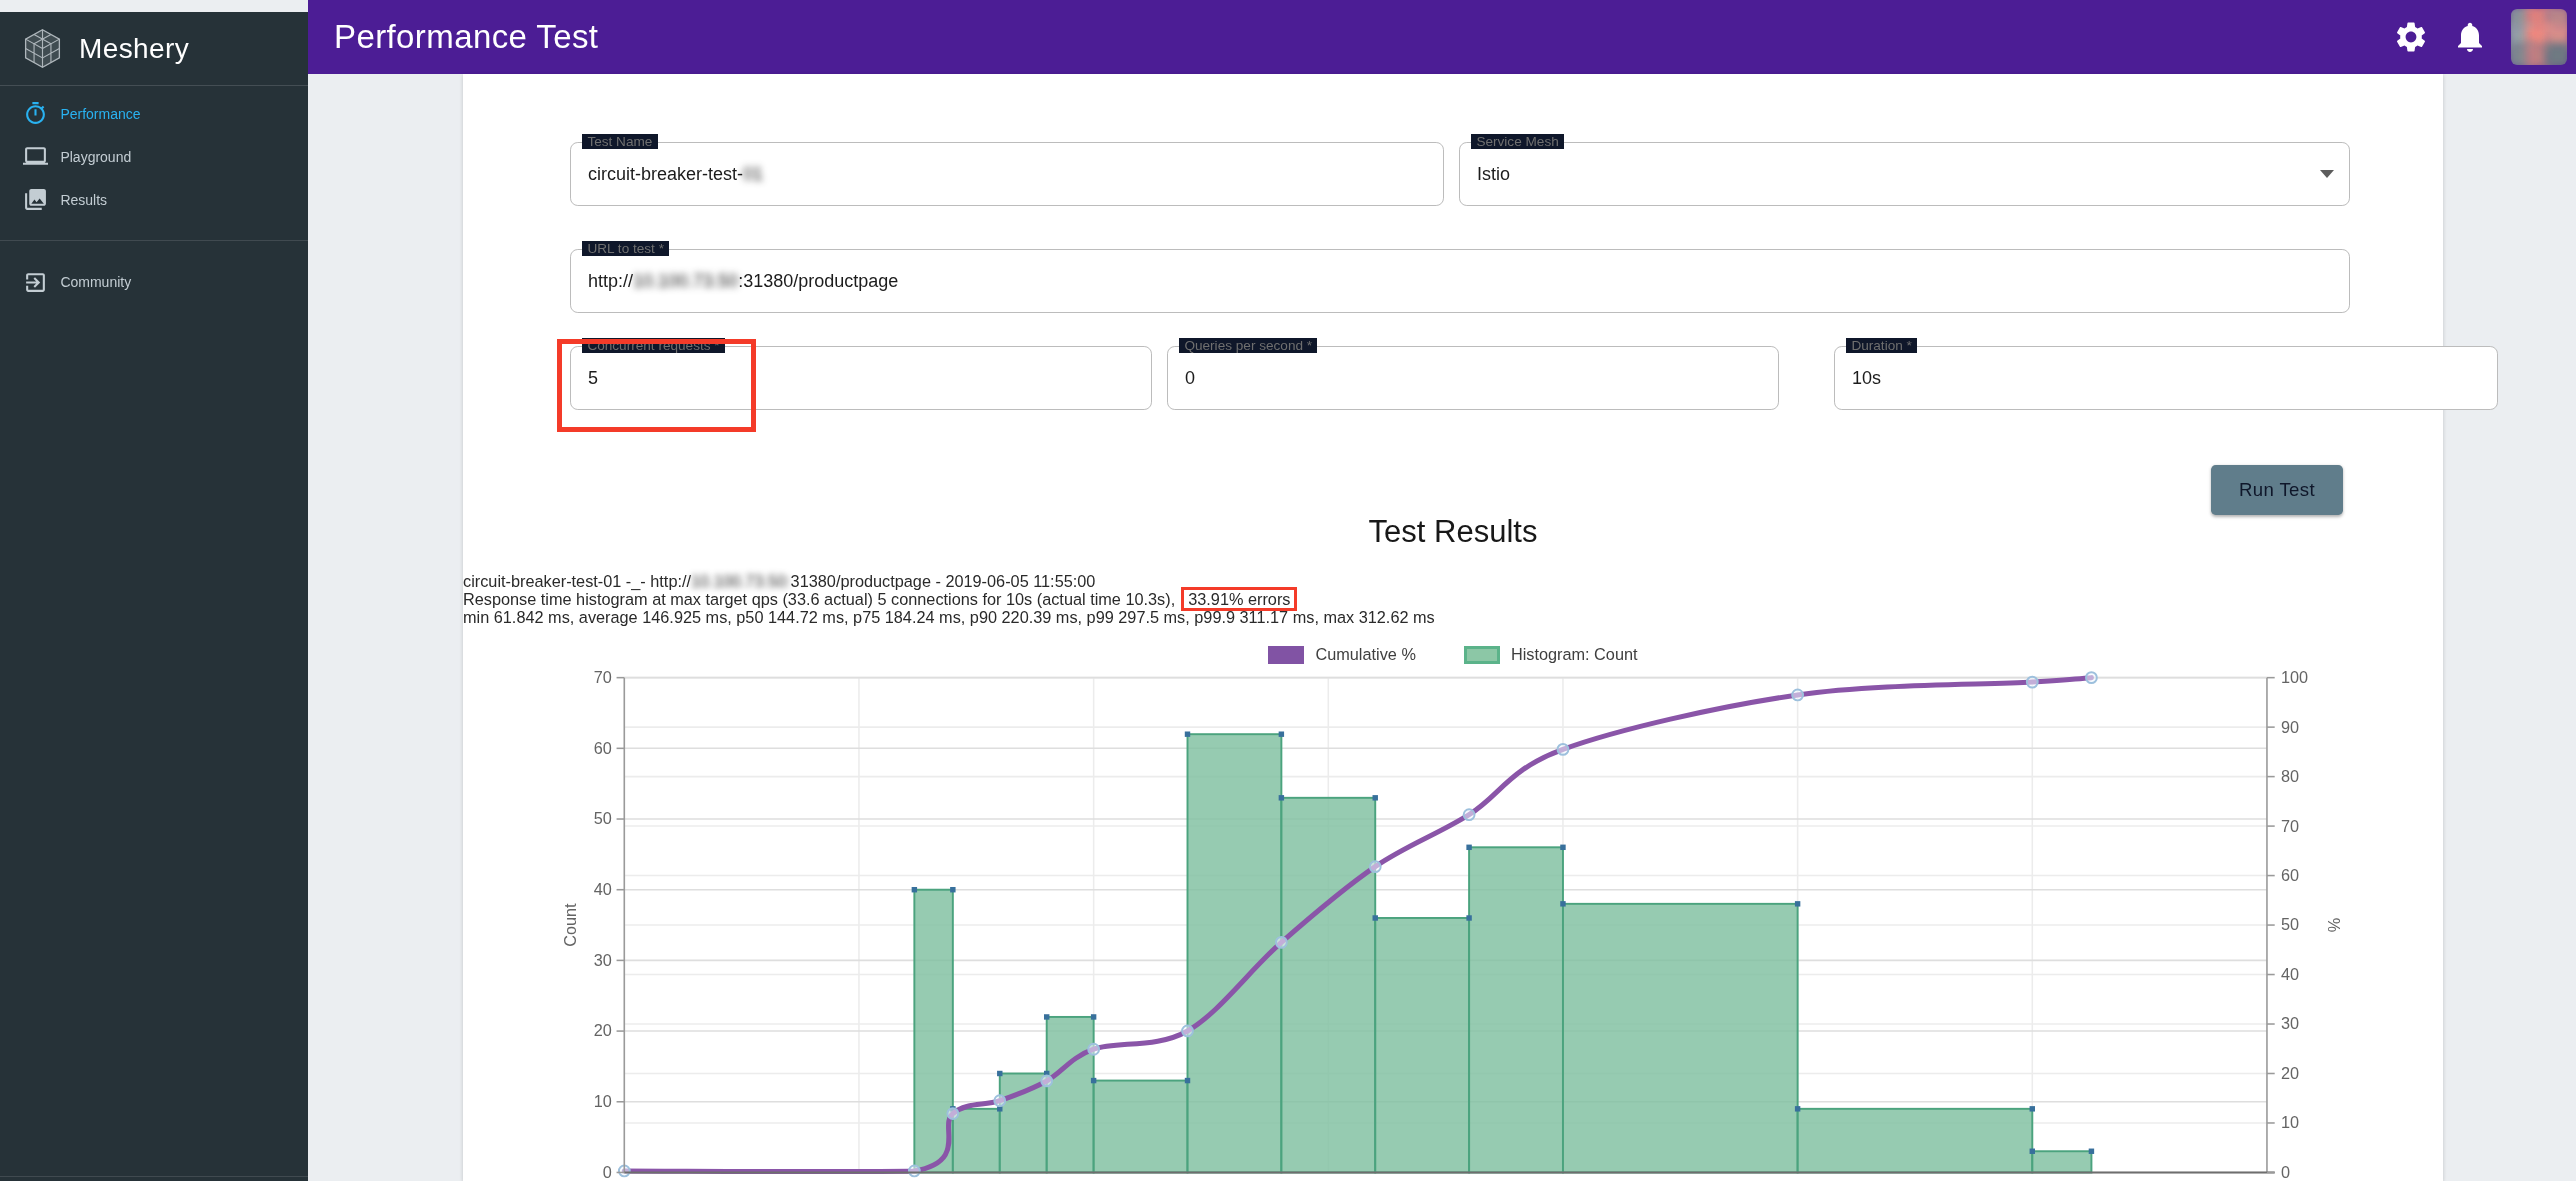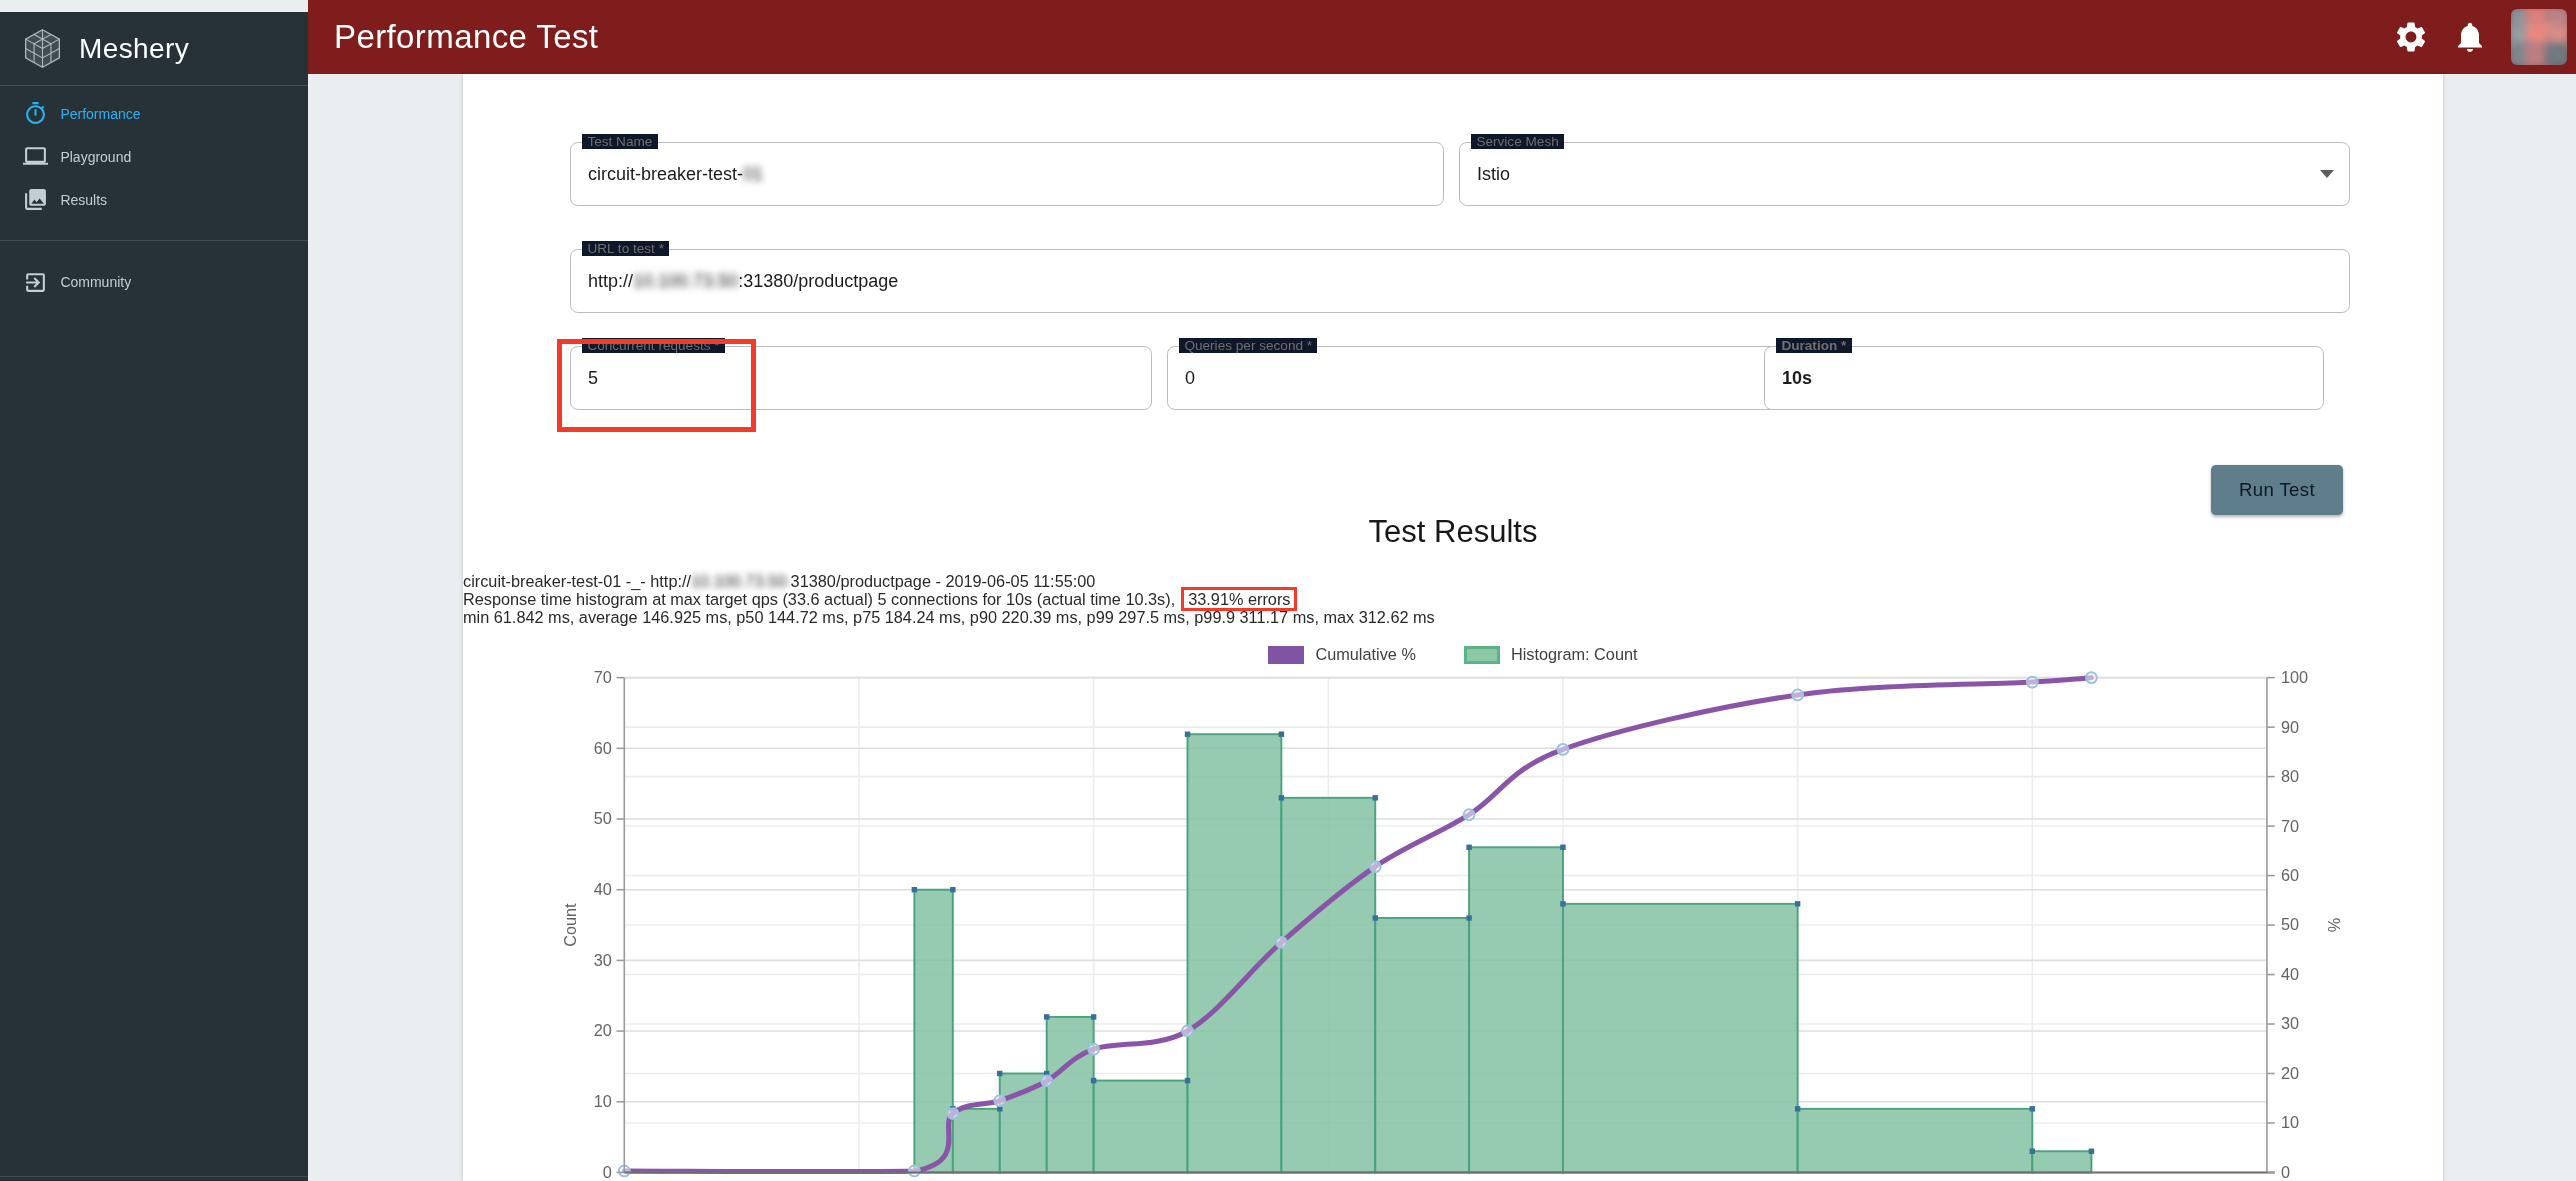--- a/index.html
+++ b/index.html
@@ -17,21 +17,21 @@
   .nav-item{height:43px;display:flex;align-items:center;padding-left:23px;cursor:pointer;}
   .nav-item .nicon{width:25px;height:25px;margin-right:12.4px;flex:0 0 auto;}
   .nav-item .nlabel{font-size:14px;}
   .nav-item.active{color:#29b2f1;}
   .nav-item.active .nlabel{color:#29b2f1;}
   .nav-divider{border-top:0.8px solid rgba(255,255,255,0.12);margin:18.6px 0 0 0;}
   .nav-secondary{padding-top:20px;}
   .sidebar-bottom-divider{position:absolute;left:0;right:0;bottom:17px;border-top:0.8px solid rgba(255,255,255,0.12);}
 
   
-  .header{position:absolute;left:308px;top:0;width:2268px;height:74px;background:#7f1d1d;
+  .header{position:absolute;left:308px;top:0;width:2268px;height:74px;background:#4c1d95;
     display:flex;align-items:center;color:#fff;}
   .header-title{font-size:33px;font-weight:400;margin-left:26px;letter-spacing:0.4px;}
   .header-right{margin-left:auto;display:flex;align-items:center;gap:23px;padding-right:9.3px;}
   .hicon{width:36px;height:36px;cursor:pointer;}
   .avatar{width:56px;height:56px;border-radius:6.2px;overflow:hidden;display:grid;
     grid-template-columns:1fr 1fr 1fr;grid-template-rows:1fr 1fr 1fr;cursor:pointer;}
   .avatar div{filter:blur(3.1px);transform:scale(1.35);}
 
   
   .content{position:absolute;left:308px;top:74px;width:2268px;height:1107px;background:#ebeef1;}
@@ -176,21 +176,21 @@
       </div>
 
       <div class="field" style="left:107px;top:272px;width:582px;">
         <span class="flabel">Concurrent requests *</span>
         <div class="fvalue">5</div>
       </div>
       <div class="field" style="left:704px;top:272px;width:612px;">
         <span class="flabel">Queries per second *</span>
         <div class="fvalue">0</div>
       </div>
-      <div class="field" style="left:1301px;top:272px;width:560px;font-weight:bold;">
+      <div class="field" style="left:1371px;top:272px;width:664px;">
         <span class="flabel">Duration *</span>
         <div class="fvalue">10s</div>
       </div>
 
       <div class="annotation-box" style="left:94px;top:265px;width:199px;height:93px;"></div>
 
       <button class="run-btn">Run Test</button>
 
       <div class="results-title">Test Results</div>
       <div class="chart-subtitles">

